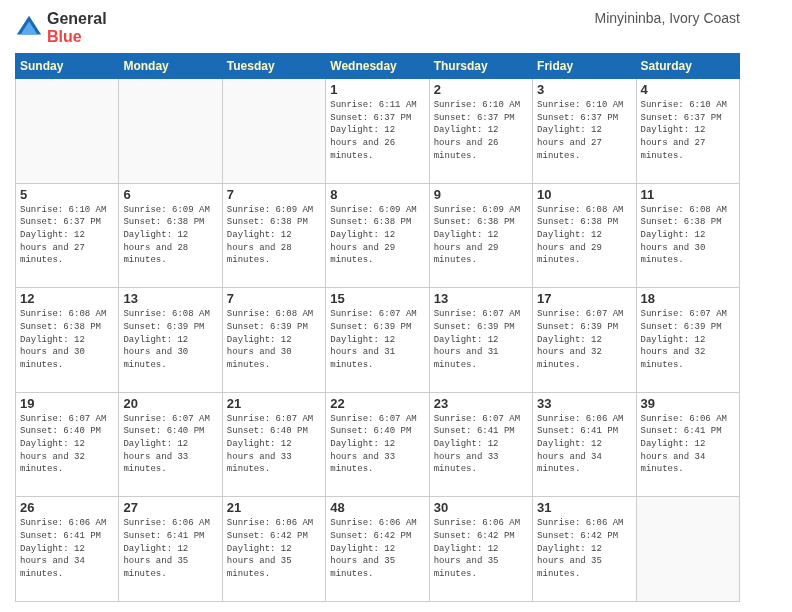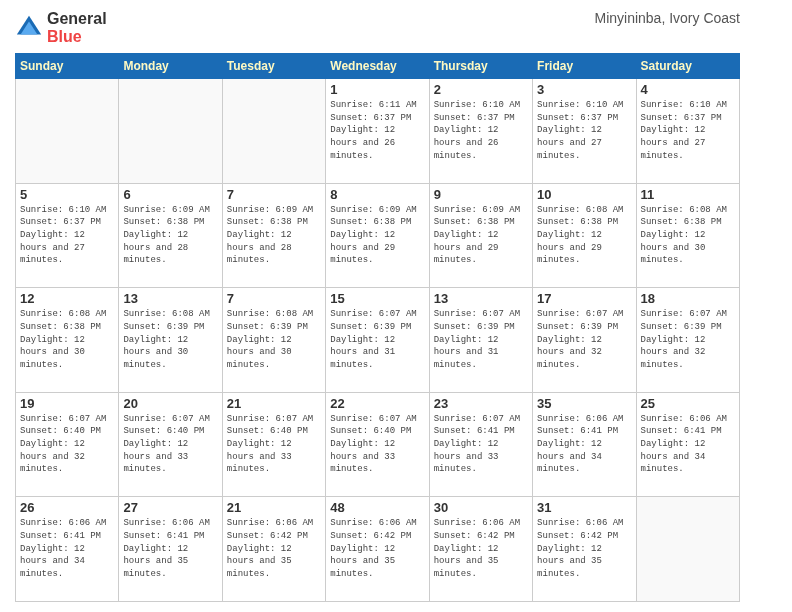--- a/index.html
+++ b/index.html
@@ -278,27 +278,27 @@
 Sunset: 6:40 PM
 Daylight: 12 hours and 33 minutes.</div>
           </td>
           <td>
             <span class="day-num">23</span>
             <div class="day-info" style="white-space: pre-line;">Sunrise: 6:07 AM
 Sunset: 6:41 PM
 Daylight: 12 hours and 33 minutes.</div>
           </td>
           <td>
-            <span class="day-num">35</span>
+            <span class="day-num">33</span>
             <div class="day-info" style="white-space: pre-line;">Sunrise: 6:06 AM
 Sunset: 6:41 PM
 Daylight: 12 hours and 34 minutes.</div>
           </td>
           <td>
-            <span class="day-num">25</span>
+            <span class="day-num">39</span>
             <div class="day-info" style="white-space: pre-line;">Sunrise: 6:06 AM
 Sunset: 6:41 PM
 Daylight: 12 hours and 34 minutes.</div>
           </td>
         </tr>
         <tr>
           <td>
             <span class="day-num">26</span>
             <div class="day-info" style="white-space: pre-line;">Sunrise: 6:06 AM
 Sunset: 6:41 PM

